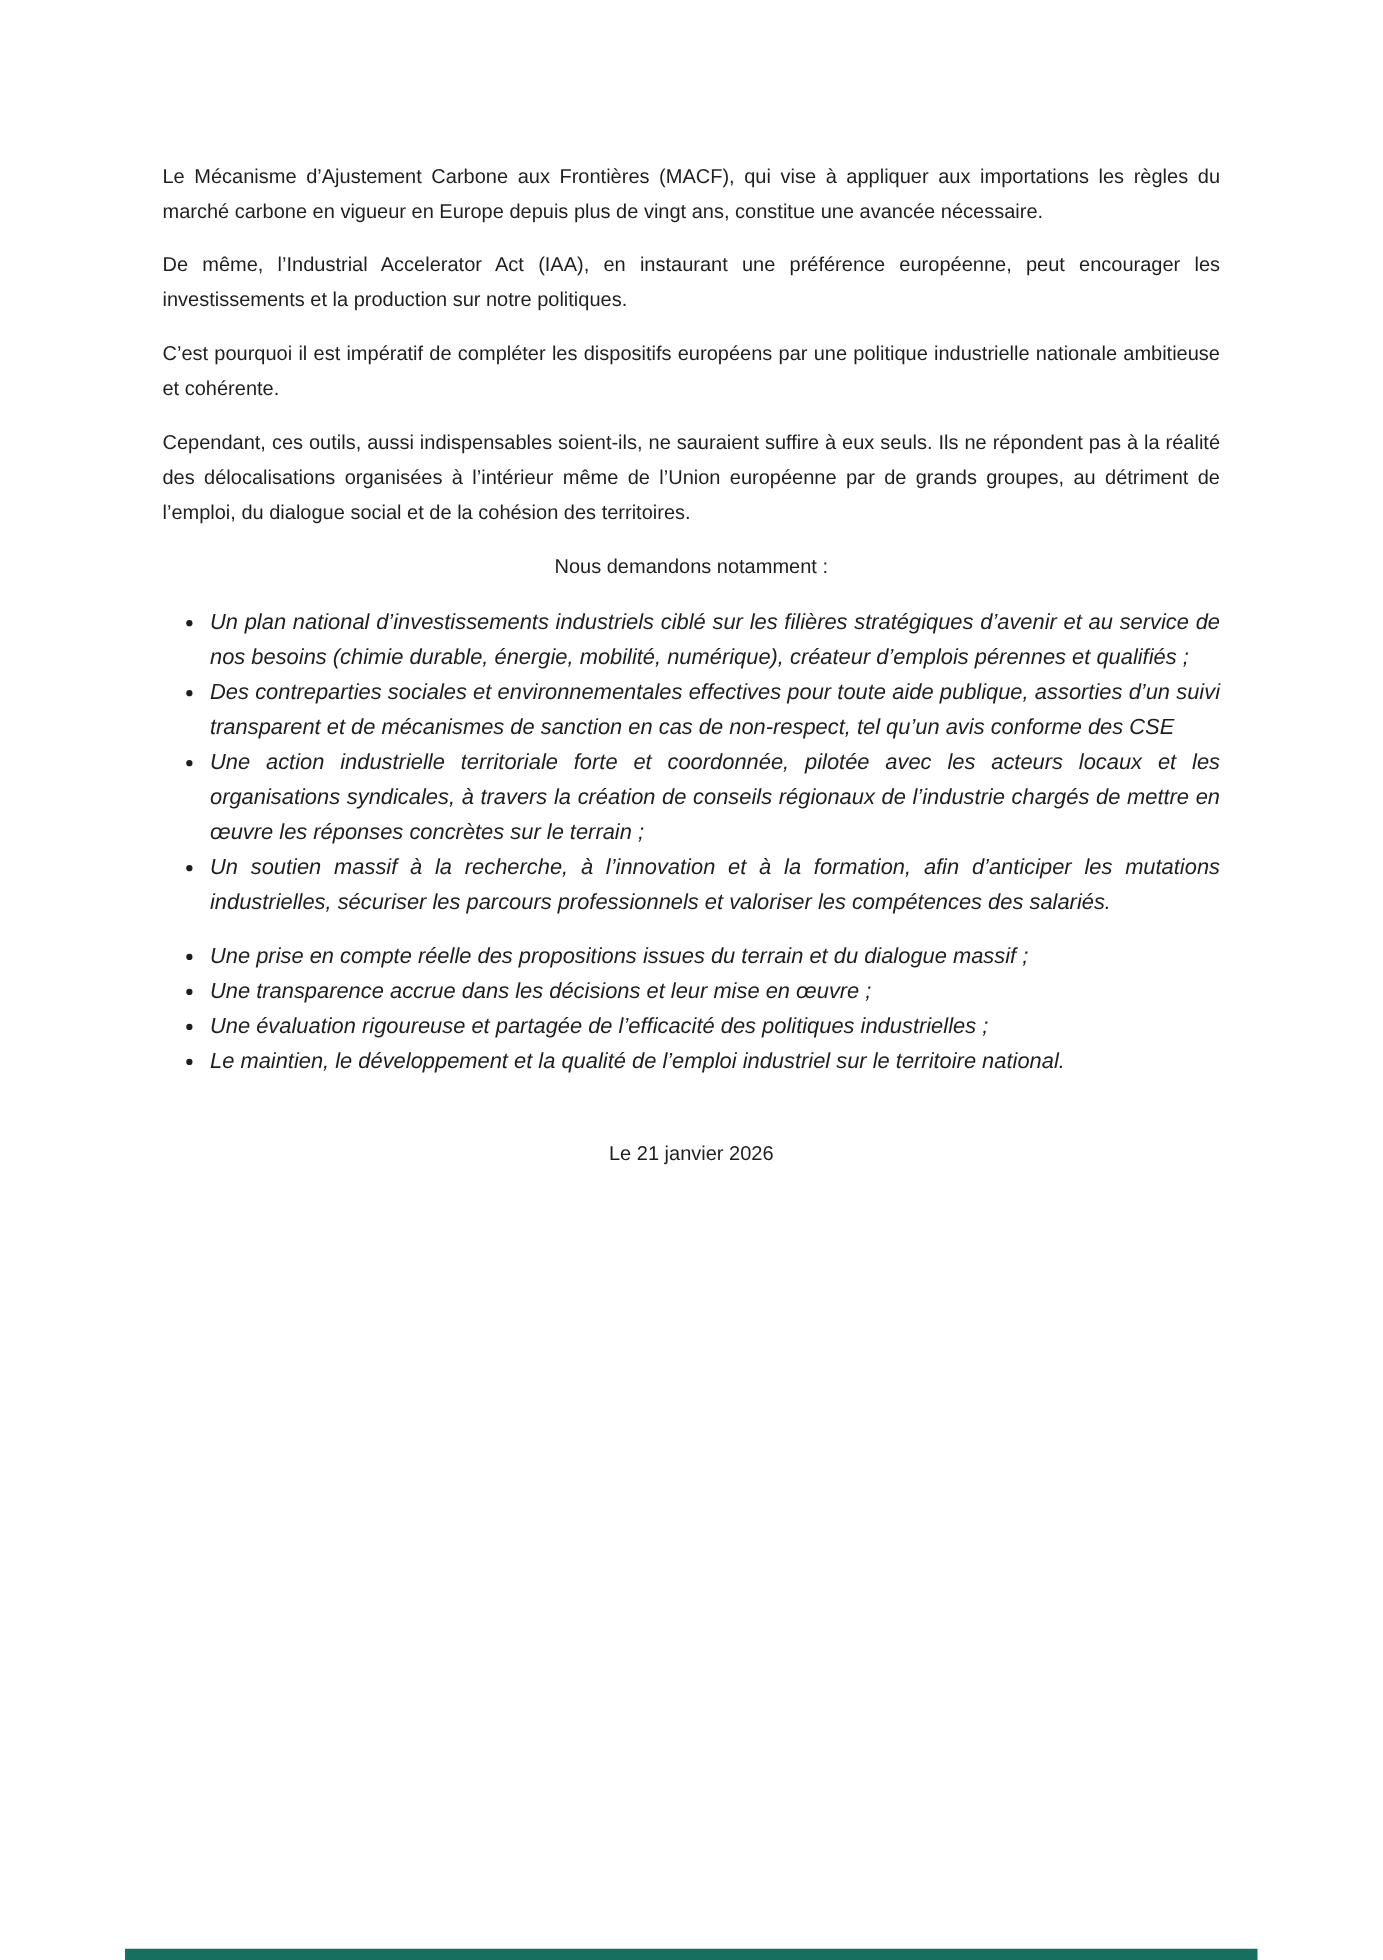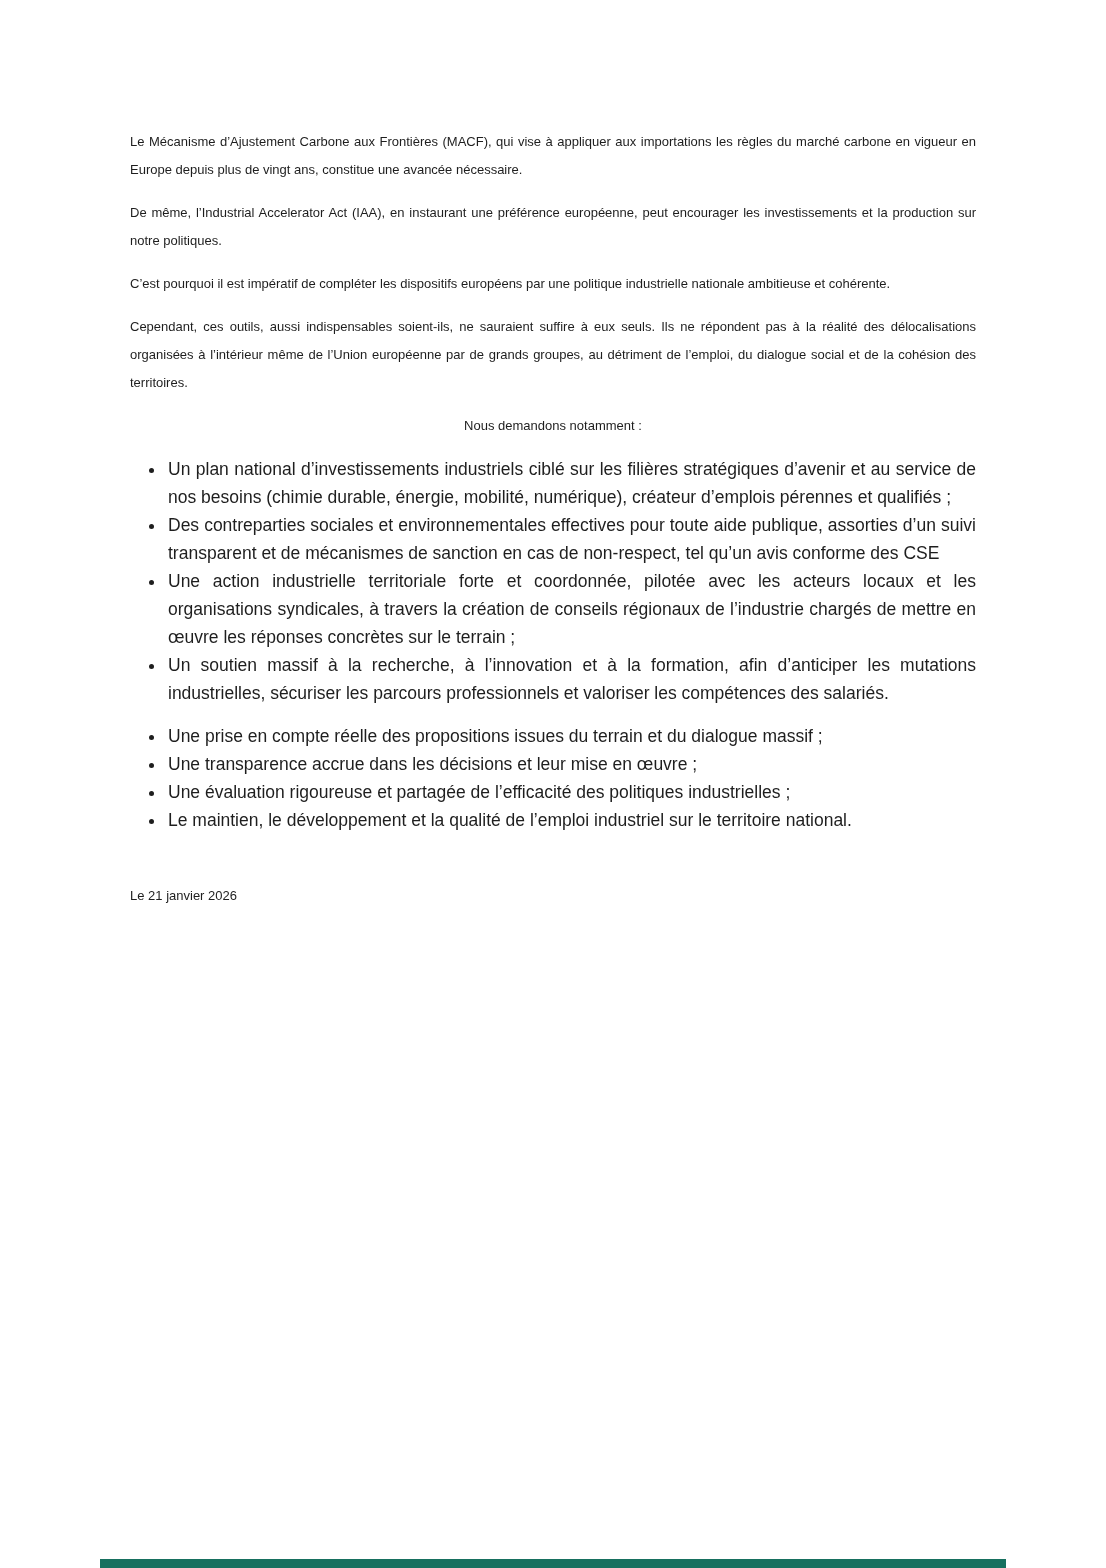--- a/index.html
+++ b/index.html
@@ -22,41 +22,42 @@
     background: #ffffff;
   }
   .content {
     position: absolute;
     top: 128px;
     left: 130px;
     width: 846px;
   }
   .content p {
     margin: 0 0 15px 0;
-    font-size: 13px;
+    font-size: 16px;
     line-height: 28px;
     text-align: justify;
   }
   .content p.no-justify {
     text-align: center;
   }
   ul.demands {
     margin: 0 0 15px 0;
     padding: 0 0 0 36px;
     list-style: disc;
   }
   ul.demands li {
     font-size: 17.5px;
     line-height: 28px;
     text-align: justify;
     margin: 0;
     padding-left: 2px;
+    font-style: italic;
   }
   p.date {
-    text-align: left;
+    text-align: center;
     margin-top: 48px;
   }
   .footer-bar {
     position: absolute;
     left: 100px;
     bottom: 0;
     width: 906px;
     height: 9px;
     background: #17705f;
   }

